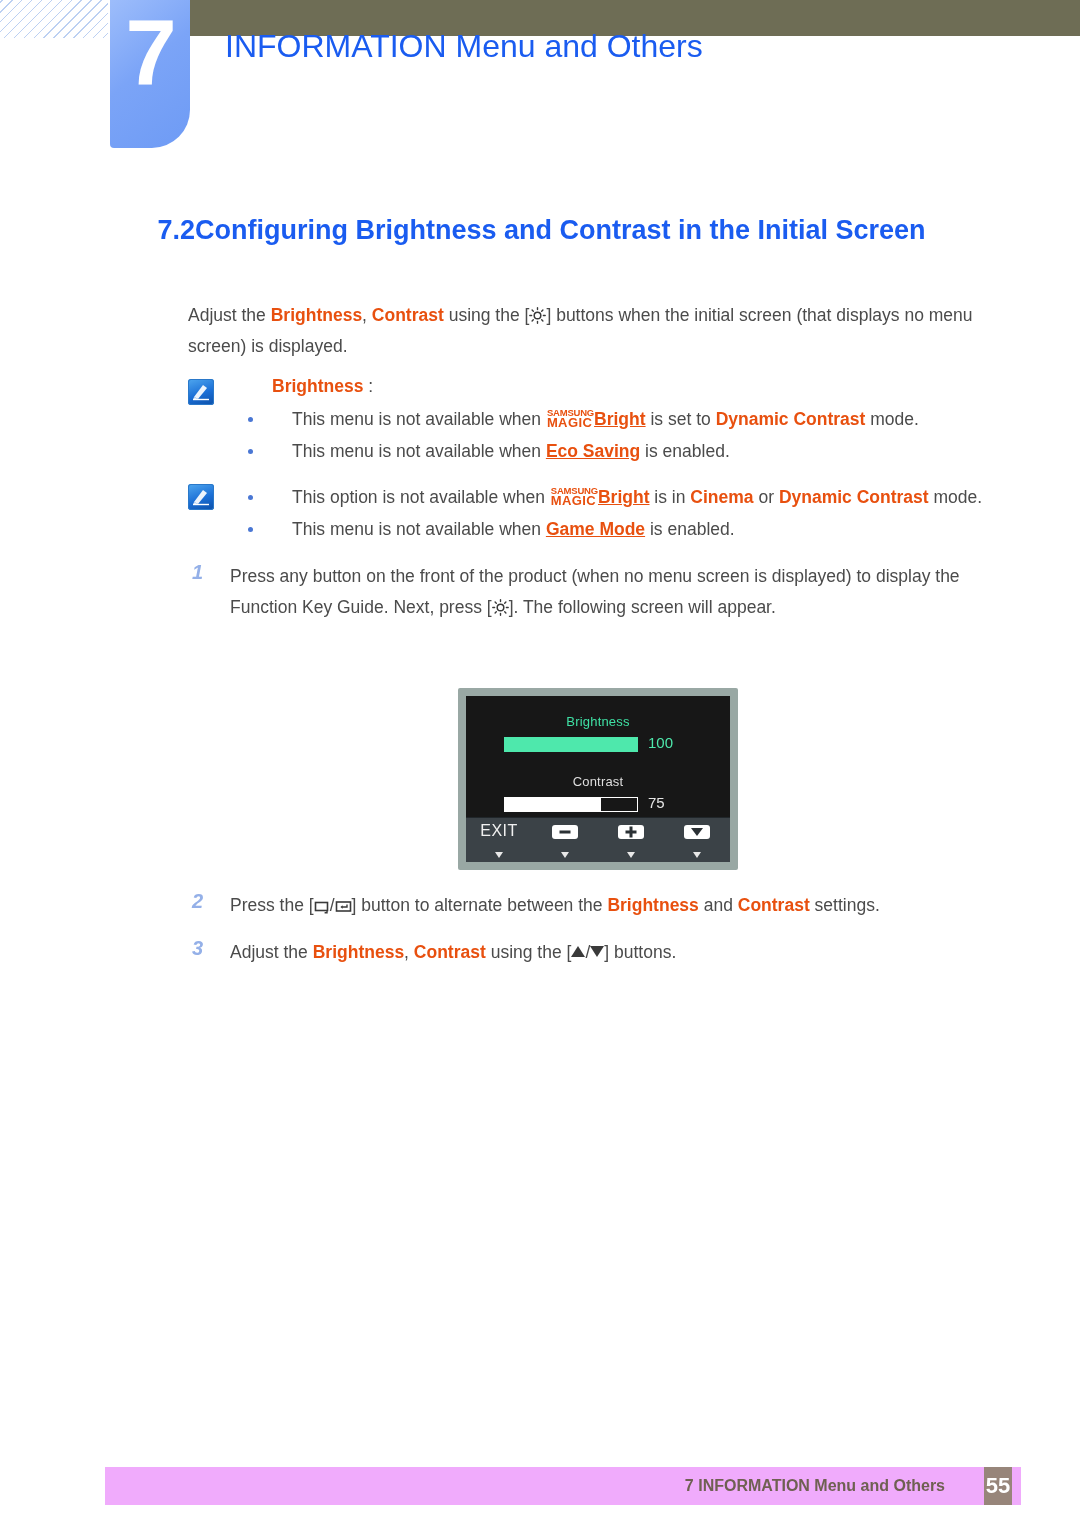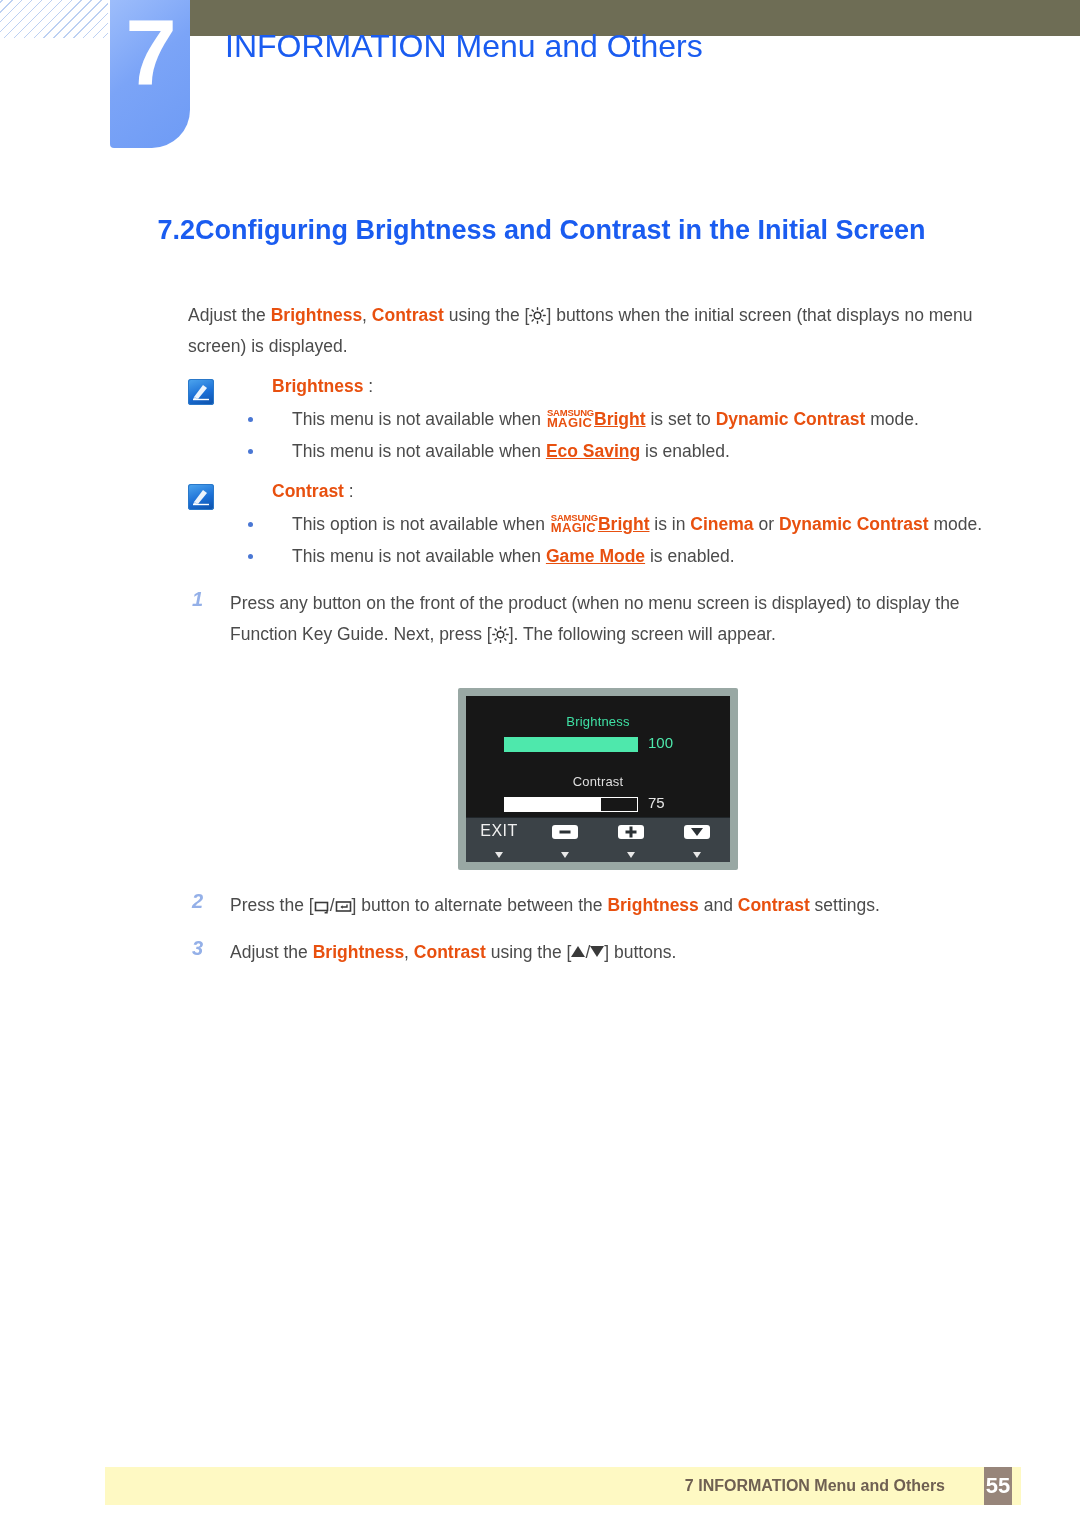--- a/index.html
+++ b/index.html
@@ -289,21 +289,21 @@
     border-left: 4px solid transparent;
     border-right: 4px solid transparent;
     border-top: 6px solid #e8e8e8;
   }
 
   
   .footer-bar {
     position: absolute;
     left: 105px; bottom: 22px;
     width: 916px; height: 38px;
-    background: #fef9c3;
+    background: #f0abfc;
   }
   .footer-text {
     position: absolute;
     right: 76px;
     top: 10px;
     font-size: 16px;
     font-weight: bold;
     color: #6f6052;
     white-space: nowrap;
   }
@@ -373,23 +373,20 @@
     </div>
   </div>
 
   <div class="note">
     <div class="note-icon">
       <svg width="20" height="20" viewBox="0 0 20 20">
         <path d="M3 15 L12 3 L16 6 L7 17 Z" fill="#ffffff" opacity="0.92"></path>
         <path d="M3 15 L7 17 L2 18 Z" fill="#d8e8fb"></path>
         <path d="M2 17.5 H18" stroke="#ffffff" stroke-width="1.4"></path>
       </svg>
-    </div>
-    <div class="note-title">
-      <span>Contrast</span><span class="colon"> :</span>
     </div>
     <div class="bullets">
       <div class="bullet">
         <span>This option is not available when </span><span class="smagic"><span class="s1">SAMSUNG</span><span class="s2">MAGIC</span></span><span class="hl-u">Bright</span><span> is in </span><span class="hl">Cinema</span><span> or </span><span class="hl">Dynamic Contrast</span><span> mode.</span>
       </div>
       <div class="bullet">
         <span>This menu is not available when </span><span class="hl-u">Game Mode</span><span> is enabled.</span>
       </div>
     </div>
   </div>

